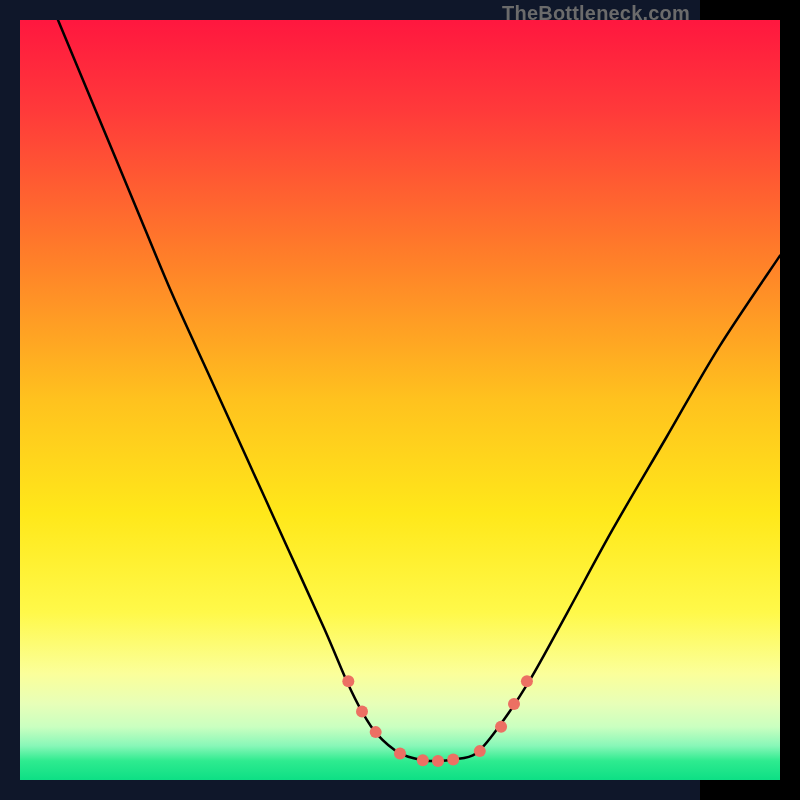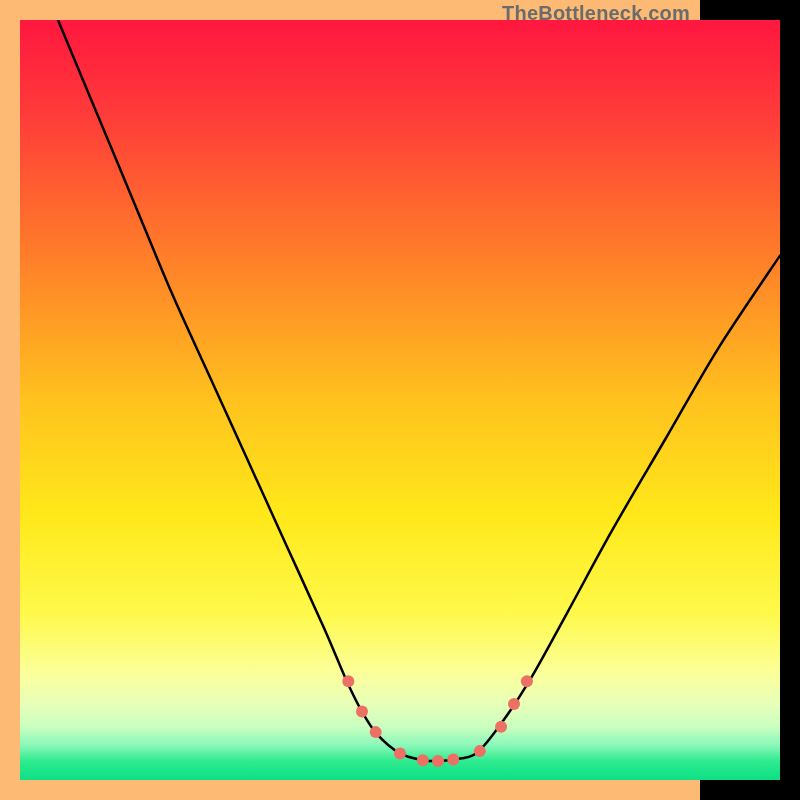--- a/index.html
+++ b/index.html
@@ -9,21 +9,21 @@
     height: 800px;
     background: #000;
     overflow: hidden;
   }
   .frame {
     position: absolute;
     top: 0;
     left: 0;
     width: 700px;
     height: 800px;
-    background: #fdba74;
+    background: #0f172a;
   }
   .plot-area {
     position: absolute;
     top: 20px;
     left: 20px;
     width: 760px;
     height: 760px;
     overflow: hidden;
   }
   .gradient-fill {

